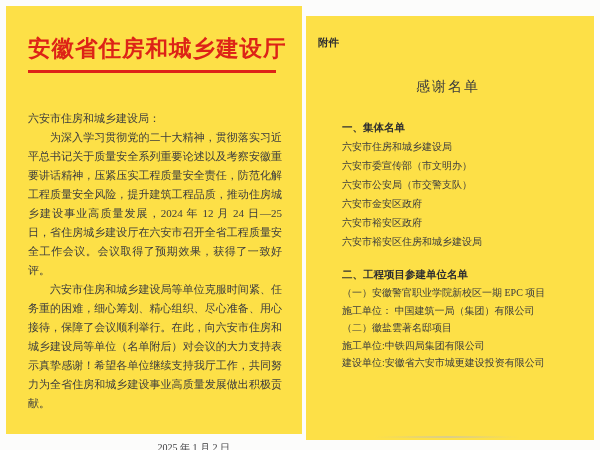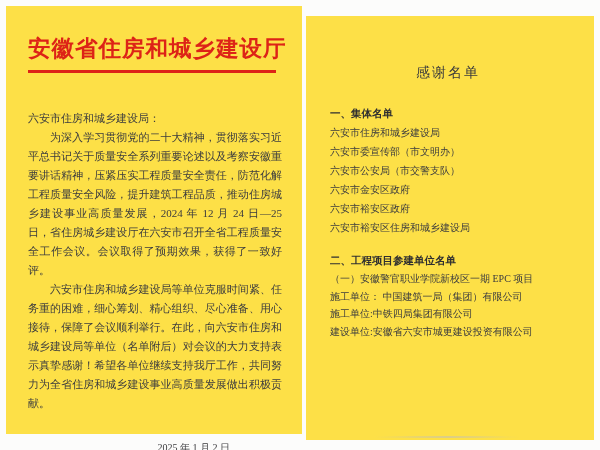--- a/index.html
+++ b/index.html
@@ -70,21 +70,21 @@
     font-weight: bold;
     color: #2e2e30;
   }
   .attach-title {
     text-align: center;
     font-size: 14px;
     color: #3a3a3c;
     letter-spacing: 2px;
     margin-top: 28px;
   }
-  .section { margin-left: 12px; }
+  .section { margin-left: 24px; }
   .section-heading {
     font-size: 10.5px;
     font-weight: bold;
     color: #2e2e30;
     margin-top: 14px;
     line-height: 19px;
   }
   #section-collective .section-heading { margin-top: 22px; }
   .list-item {
     font-size: 10px;
@@ -109,34 +109,36 @@
   <div class="masthead-rule"></div>
   <div class="letter-body">
     <p class="salutation">六安市住房和城乡建设局：</p>
     <p class="para">为深入学习贯彻党的二十大精神，贯彻落实习近平总书记关于质量安全系列重要论述以及考察安徽重要讲话精神，压紧压实工程质量安全责任，防范化解工程质量安全风险，提升建筑工程品质，推动住房城乡建设事业高质量发展，2024 年 12 月 24 日—25 日，省住房城乡建设厅在六安市召开全省工程质量安全工作会议。会议取得了预期效果，获得了一致好评。</p>
     <p class="para">六安市住房和城乡建设局等单位克服时间紧、任务重的困难，细心筹划、精心组织、尽心准备、用心接待，保障了会议顺利举行。在此，向六安市住房和城乡建设局等单位（名单附后）对会议的大力支持表示真挚感谢！希望各单位继续支持我厅工作，共同努力为全省住房和城乡建设事业高质量发展做出积极贡献。</p>
   </div>
   <div class="letter-date">2025 年 1 月 2 日</div>
 </div>
 
 <div class="page" id="attachment-page">
+  <div class="attach-label">附件</div>
   <div class="attach-title">感谢名单</div>
 
   <div class="section" id="section-collective">
     <div class="section-heading">一、集体名单</div>
     <div class="list-item">六安市住房和城乡建设局</div>
     <div class="list-item">六安市委宣传部（市文明办）</div>
     <div class="list-item">六安市公安局（市交警支队）</div>
     <div class="list-item">六安市金安区政府</div>
     <div class="list-item">六安市裕安区政府</div>
     <div class="list-item">六安市裕安区住房和城乡建设局</div>
   </div>
 
   <div class="section" id="section-projects">
     <div class="section-heading">二、工程项目参建单位名单</div>
     <div class="list-item">（一）安徽警官职业学院新校区一期 EPC 项目</div>
     <div class="list-item">施工单位： 中国建筑一局（集团）有限公司</div>
+    <div class="list-item">（二）徽盐雲著名邸项目</div>
     <div class="list-item">施工单位:中铁四局集团有限公司</div>
     <div class="list-item">建设单位:安徽省六安市城更建设投资有限公司</div>
   </div>
 
   <div class="page-edge-shadow"></div>
 </div>
 
 </body></html>

